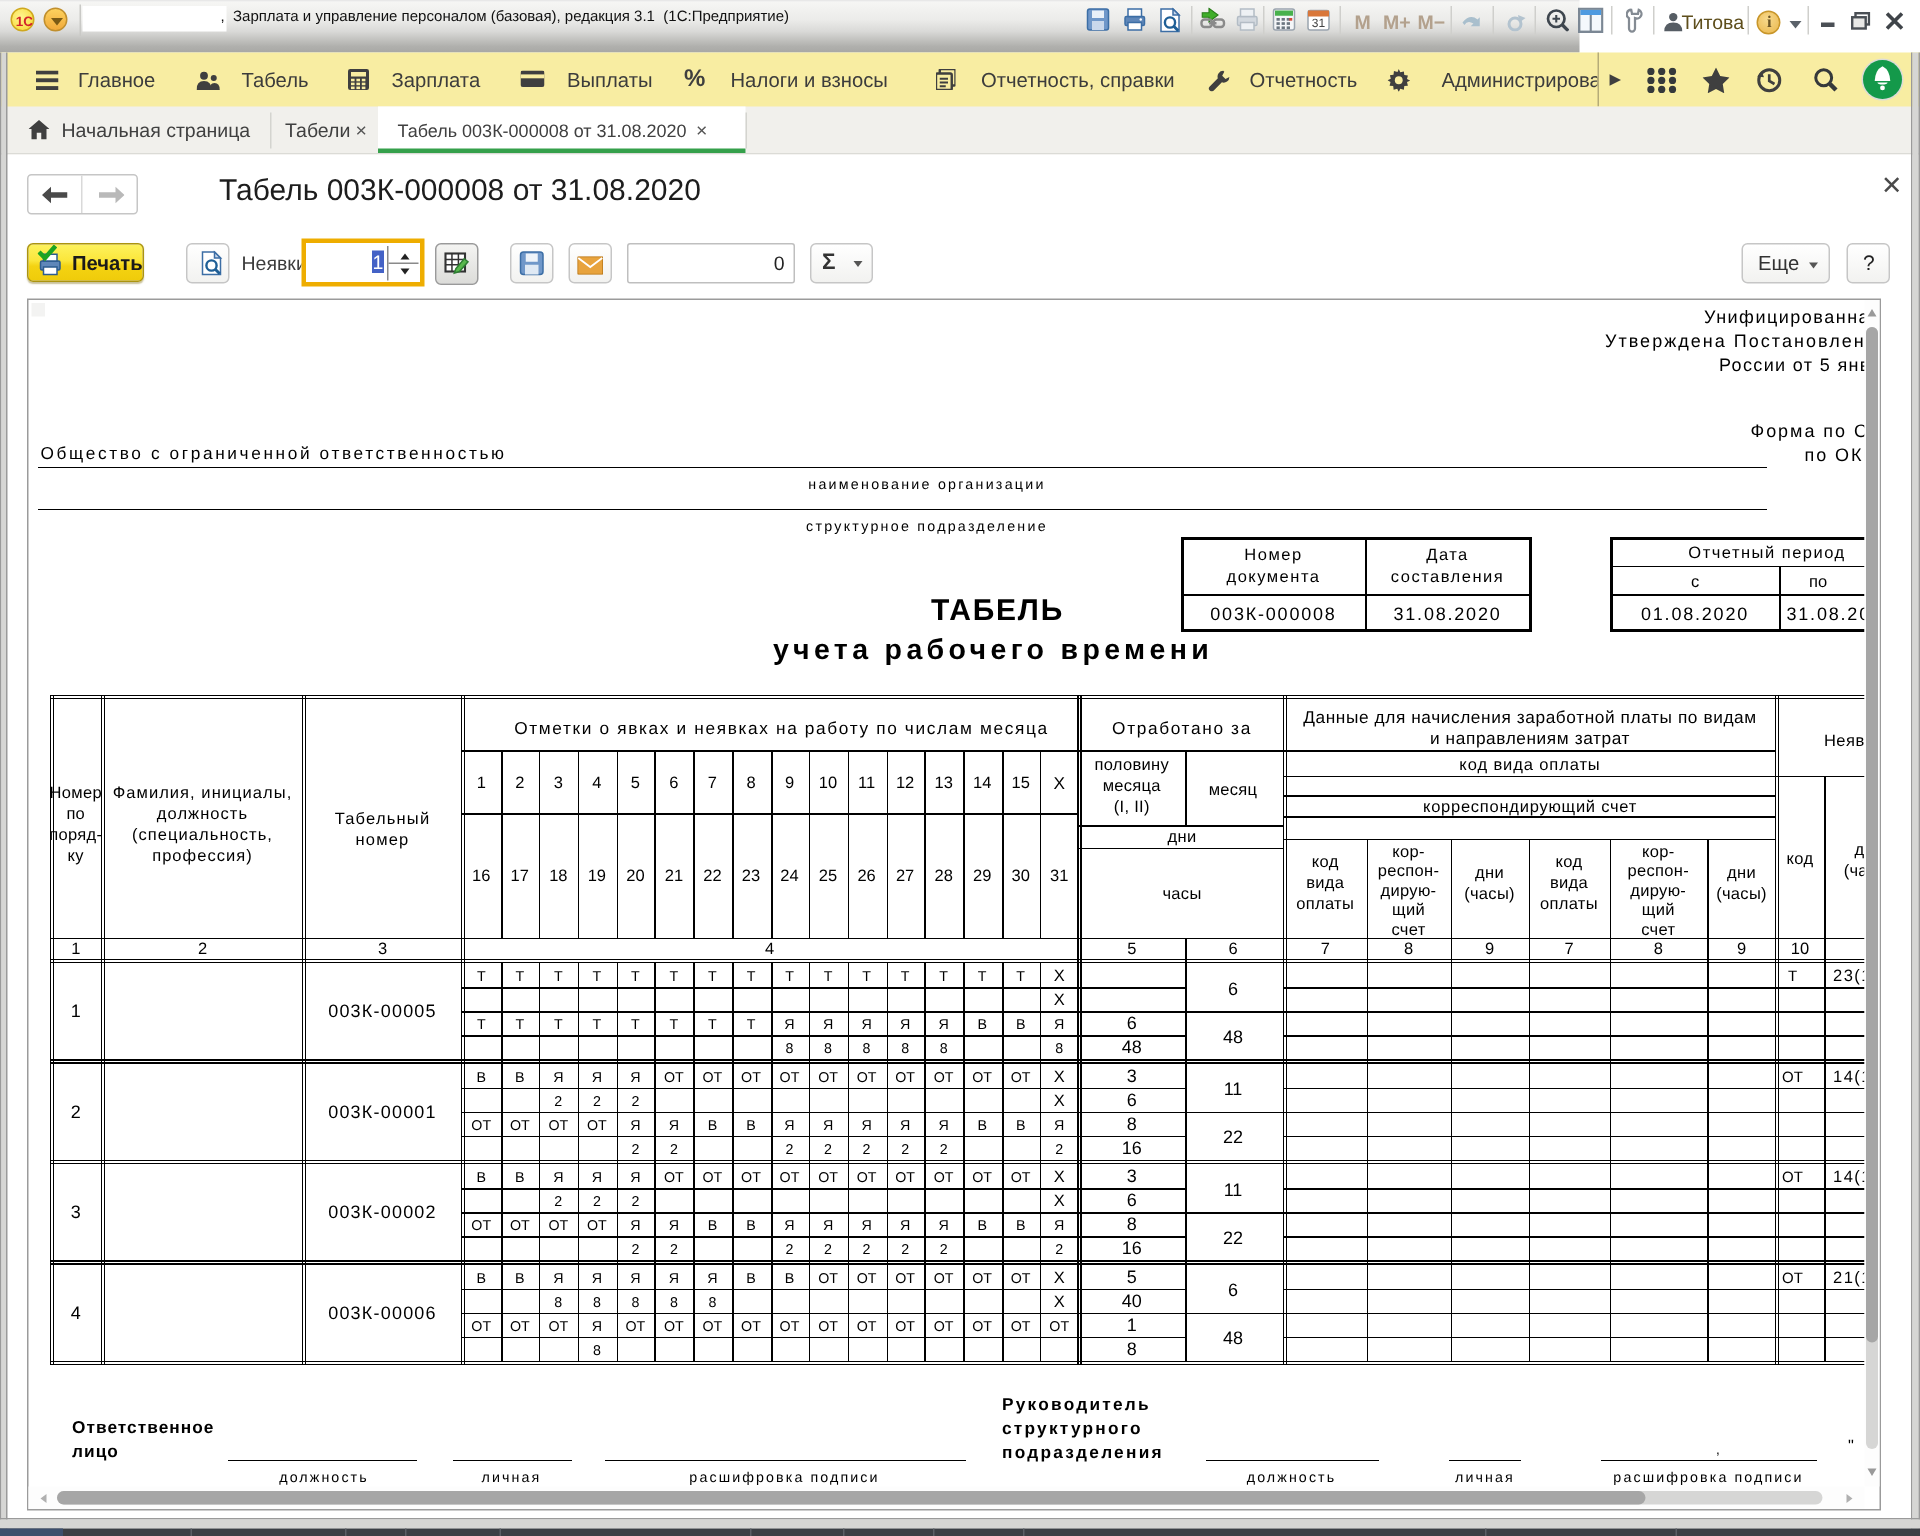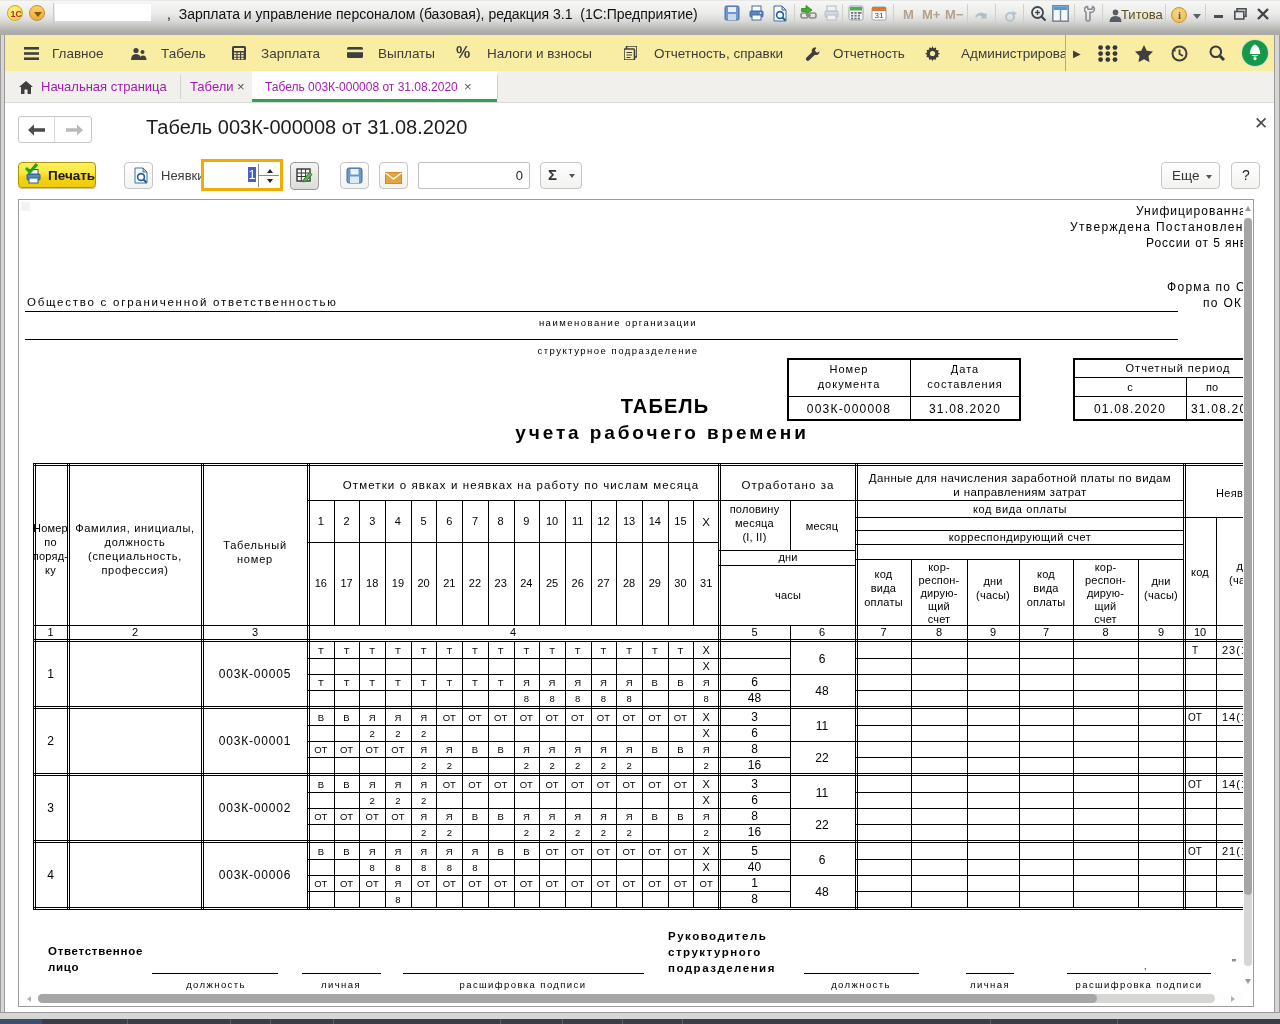--- a/index.html
+++ b/index.html
@@ -1,28 +1,28 @@
 <!DOCTYPE html>
 <html><head><meta charset="utf-8"><title>1C</title><style>
 *{margin:0;padding:0;box-sizing:border-box}
 html,body{width:1280px;height:1024px;overflow:hidden;font-family:"Liberation Sans",sans-serif;background:#fff}
 
-#titlebar{position:absolute;left:0;top:0;width:1280px;height:35px;
+#titlebar{position:absolute;left:0;top:0;width:1053px;height:35px;
  background:linear-gradient(#f6f6f4 0%,#ececea 35%,#dadad8 58%,#c2c2bf 75%,#b0b0ad 88%,#a8a8a5 100%);
  border-top:1px solid #e8e8e8}
-#titlebar .ttext{position:absolute;left:167px;top:5px;font-size:14px;color:#111;white-space:nowrap}
+#titlebar .ttext{position:absolute;left:147px;top:5px;font-size:10px;color:#111;white-space:nowrap}
 .redact{position:absolute;left:55px;top:3px;width:96px;height:17px;background:#fff}
 
 #menubar{position:absolute;left:0;top:35px;width:1280px;height:40px;background:#f8eda2}
 .mi{position:absolute;top:0;height:36px;display:flex;align-items:center;font-size:13.5px;color:#3c3c3c;white-space:nowrap}
 
 #tabbar{position:absolute;left:0;top:71px;width:1280px;height:32px;background:#f1f0ec;border-bottom:1px solid #dbdbd6}
 .tabsep{position:absolute;top:4px;height:24px;width:1px;background:#d4d4cf}
 #activetab{position:absolute;left:252px;top:0;width:245px;height:31px;background:#fff;border-bottom:3px solid #35a04b}
-.tabtxt{font-size:13px;color:#a21caf;white-space:nowrap}
+.tabtxt{font-size:13px;color:#404040;white-space:nowrap}
 .tabx{color:#555;font-size:13px}
 
 #formarea{position:absolute;left:5px;top:103px;width:1269px;height:909px;background:#fff}
 .navbox{position:absolute;left:13px;top:13px;width:74px;height:27px;border:1px solid #c6c6c6;border-radius:3px;background:#fff}
 .navbox .d{position:absolute;top:0;width:36px;height:25px;display:flex;align-items:center;justify-content:center}
 #ftitle{position:absolute;left:141px;top:13px;font-size:20px;color:#1d1d1d;white-space:nowrap}
 #fclose{position:absolute;left:1249px;top:10px;font-size:17px;color:#4a4a4a}
 
 .btn{position:absolute;border:1px solid #c6c6c6;border-radius:4px;background:linear-gradient(#ffffff,#f2f2f0);}
 #printbtn{position:absolute;left:13px;top:59px;width:78px;height:26px;border:1px solid #ab9410;border-radius:4px;

